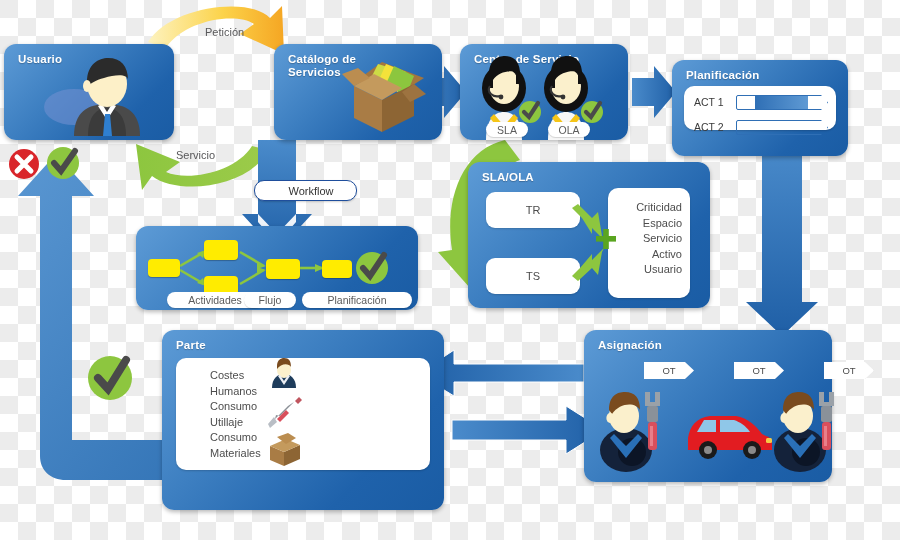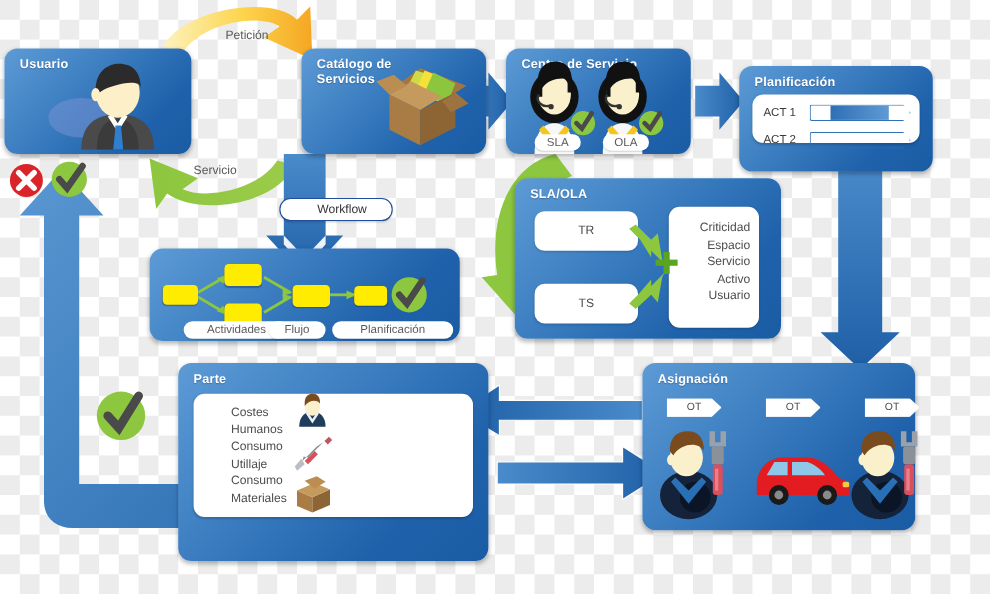--- a/index.html
+++ b/index.html
@@ -50,20 +50,21 @@
   
   .ynode{position:absolute;background:#ffec00;border-radius:4px;
          box-shadow:0 1px 1px rgba(0,0,0,.25);}
   
   .ot{
     position:absolute;height:17px;background:#fff;
     display:flex;align-items:center;justify-content:center;
     font-size:9.5px;color:#4a4a4a;
     clip-path:polygon(0 0, calc(100% - 9px) 0, 100% 50%, calc(100% - 9px) 100%, 0 100%);
     box-shadow:0 1px 1px rgba(0,0,0,.15);
+    margin-left:38px;
   }
   
   .gantt-label{position:absolute;font-size:10.5px;color:#3a3a3a;}
   .gantt-track{position:absolute;height:13px;border:1.4px solid #2f6fb5;border-radius:2px;
     clip-path:polygon(0 0, calc(100% - 7px) 0, 100% 50%, calc(100% - 7px) 100%, 0 100%);}
   .gantt-fill{position:absolute;height:13px;background:linear-gradient(90deg,#2f6fb5,#5f9ad4);}
 
   .lst{position:absolute;font-size:11px;color:#4d4d4d;line-height:15.6px;text-align:right;}
   .lst-left{position:absolute;font-size:11px;color:#4d4d4d;line-height:15.6px;text-align:left;}
   .cbox{position:absolute;background:#fff;border-radius:9px;display:flex;

